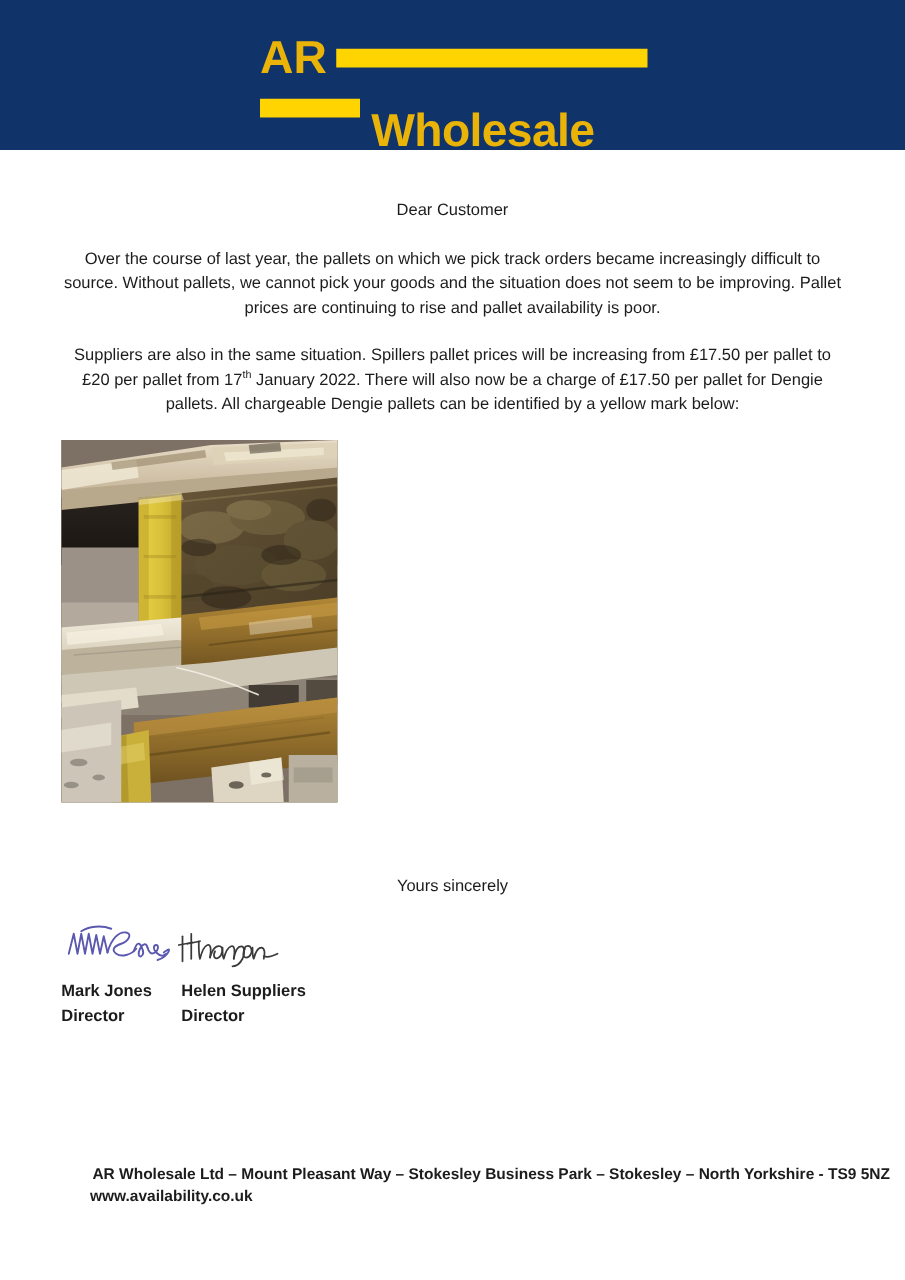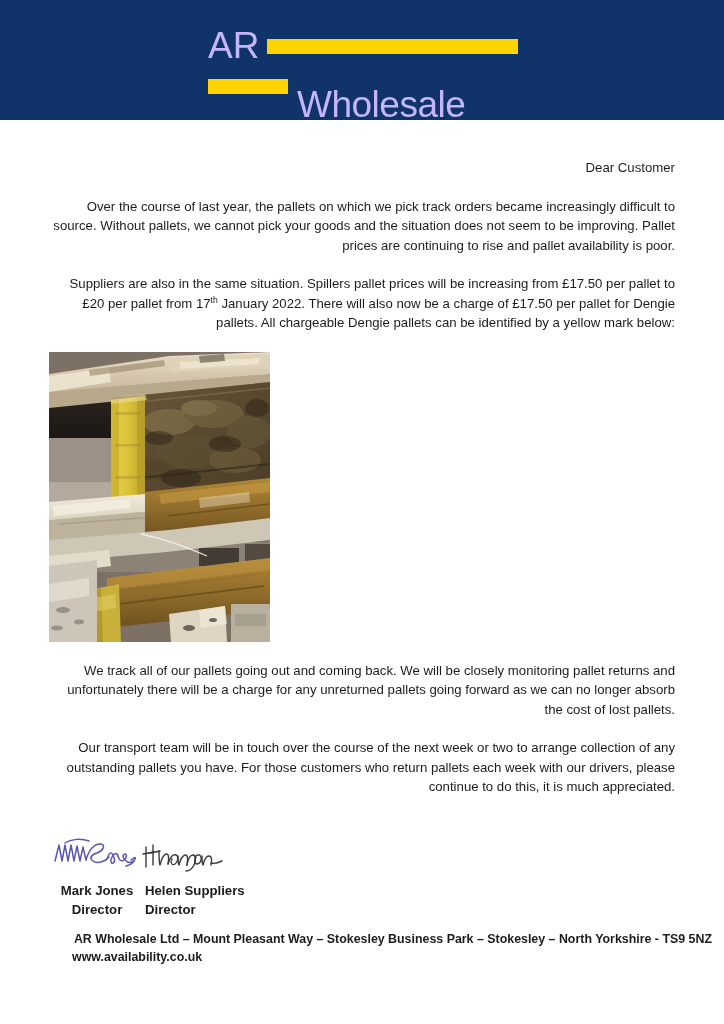--- a/index.html
+++ b/index.html
@@ -31,23 +31,23 @@
     top: 26px;
     width: 310px;
     height: 76px;
   }
   .logo-row {
     display: flex;
     align-items: center;
     height: 38px;
   }
   .logo-word {
-    color: #c4b5fd;
+    color: #eab308;
     font-family: "Liberation Sans", sans-serif;
-    font-weight: normal;
+    font-weight: bold;
     letter-spacing: -0.5px;
     line-height: 1;
     white-space: nowrap;
   }
   .logo-word.ar {
     font-size: 37px;
     letter-spacing: 0px;
   }
   .logo-word.wholesale {
     font-size: 37px;
@@ -76,21 +76,21 @@
     position: absolute;
     left: 49px;
     top: 120px;
     width: 626px;
   }
   p.para {
     font-size: 13.2px;
     line-height: 19.5px;
     margin: 0;
     color: #1c1c1c;
-    text-align: right;
+    text-align: center;
   }
   .gap-salutation { height: 38px; }
   .gap-md { height: 19px; }
   .gap-photo-top { height: 19px; }
 
   sup {
     font-size: 8.6px;
     vertical-align: super;
     line-height: 0;
   }
@@ -134,21 +134,21 @@
   .names-grid {
     display: flex;
     margin-top: 2px;
   }
   .name-col {
     font-size: 13.2px;
     line-height: 19.5px;
     font-weight: bold;
     color: #1c1c1c;
   }
-  .name-col.first { width: 96px; text-align: center; }
+  .name-col.first { width: 96px; }
 
   
   .footer {
     position: absolute;
     left: 72px;
     top: 930px;
     width: 640px;
     text-align: right;
   }
   .footer-line {
@@ -311,26 +311,25 @@
         <ellipse cx="164" cy="268" rx="4" ry="2"></ellipse>
       </g>
 
       <path d="M92,182 C120,188 140,196 158,204" stroke="#f3f0e6" stroke-width="1.3" fill="none" opacity="0.9"></path>
 
       <rect x="0" y="0" width="221" height="290" fill="none"></rect>
     </svg>
   </div>
 
   <div class="gap-photo-top"></div>
-  <p class="para">We track all of our pallets going out and coming back.  We will be closely monitoring pallet returns and unfortunately there will be a charge for any unreturned pallets going forward as we can no longer absorb the cost of lost pallets.</p>
 
   <div class="gap-md"></div>
-  <p class="para">Our transport team will be in touch over the course of the next week or two to arrange collection of any outstanding pallets you have.  For those customers who return pallets each week with our drivers, please continue to do this, it is much appreciated.</p>
 
   <div class="gap-md"></div>
+  <p class="para">Yours sincerely</p>
 
   <div class="sig-area">
     <div class="sig-row">
       <svg class="sig-jones" viewBox="0 0 100 40">
         <g fill="none" stroke="#5b58b0" stroke-width="1.5" stroke-linecap="round" stroke-linejoin="round">
           <path d="M4,26 L8,10 L11,26 L14,10 L17,26 L20,10 L23,26 L26,11 L29,26 L32,12 L35,25"></path>
           <path d="M35,25 C38,14 44,8 50,9 C55,10 52,16 46,18 C40,20 38,23 42,26 C46,29 54,27 58,22"></path>
           <path d="M56,24 C58,18 60,16 62,20 C64,24 64,27 62,28 C60,29 59,26 61,22 C63,18 66,17 67,21"></path>
           <path d="M67,21 C68,25 70,27 73,25 C76,23 76,19 74,19 C72,19 71,22 74,25 C77,28 80,28 82,26"></path>
           <path d="M80,25 C83,23 85,21 84,24 C83,27 79,30 75,31"></path>

